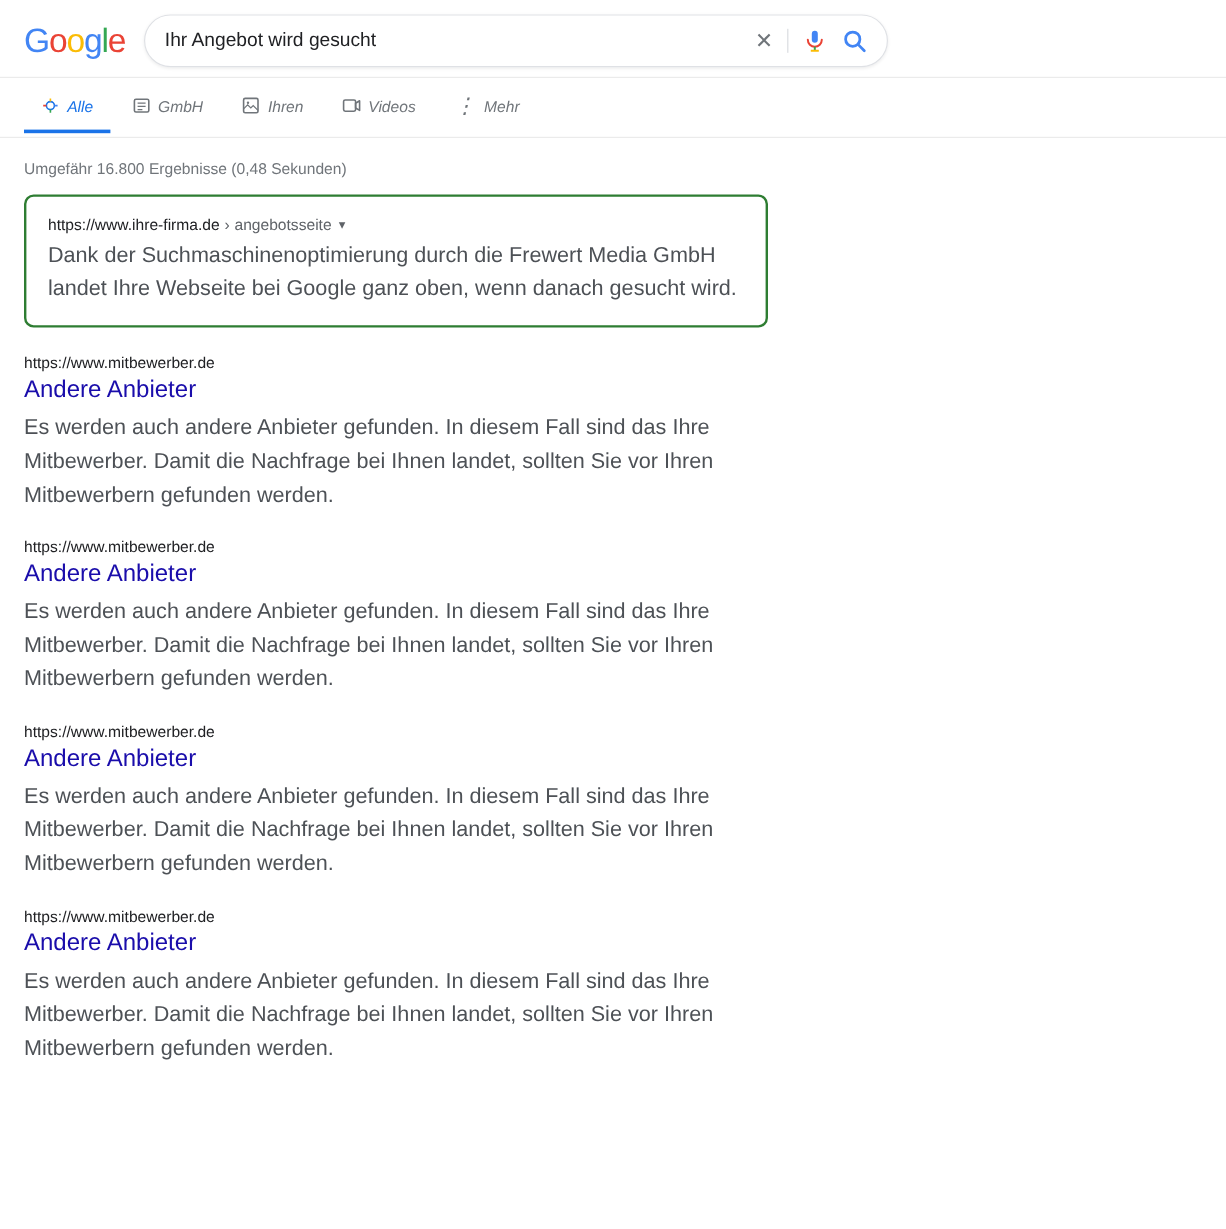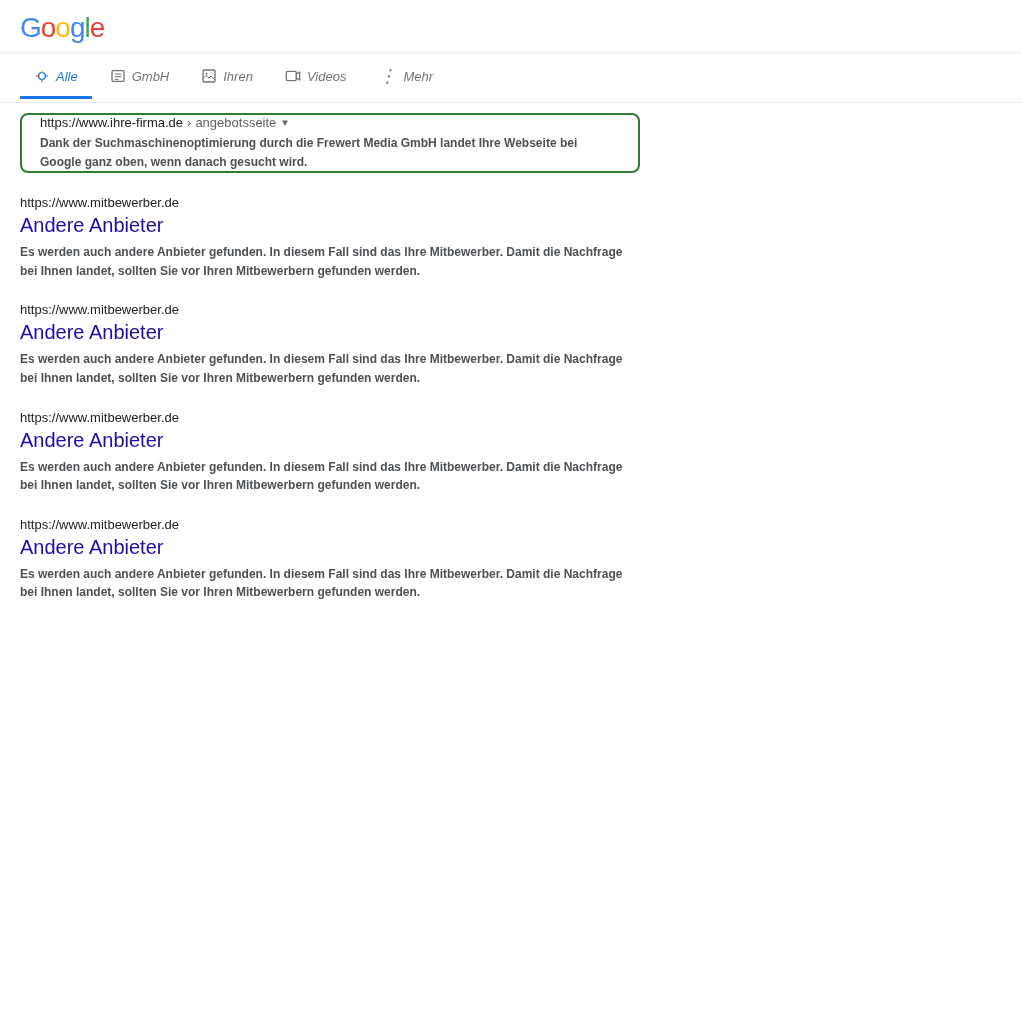--- a/index.html
+++ b/index.html
@@ -118,21 +118,21 @@
     .results-count {
       font-size: 13px;
       color: #70757a;
       padding: 8px 0 14px 0;
     }
 
     
     .featured-result {
       border: 2px solid #2e7d32;
       border-radius: 8px;
-      padding: 0 18px;
+      padding: 16px 18px;
       margin-bottom: 22px;
     }
 
     .result-url {
       font-size: 13px;
       color: #202124;
       display: flex;
       align-items: center;
       gap: 4px;
       margin-bottom: 4px;
@@ -149,24 +149,23 @@
       font-size: 20px;
       color: #1a0dab;
       font-weight: 400;
       margin-bottom: 6px;
       cursor: pointer;
       text-decoration: none;
       display: block;
     }
 
     .result-desc {
-      font-size: 12px;
+      font-size: 18px;
       color: #4d5156;
       line-height: 1.55;
-      font-weight: bold;
     }
 
     
     .result-item {
       margin-bottom: 22px;
     }
 
     
     .more-icon {
       font-size: 18px;
@@ -185,20 +184,45 @@
 
   <div class="google-logo">
     <span class="g-blue">G</span>
       <span class="g-red">o</span>
       <span class="g-yellow">o</span>
       <span class="g-blue">g</span>
       <span class="g-green">l</span>
       <span class="g-red">e</span>
   </div>
 
+  <div class="search-bar">
+    <input type="text" class="search-input" value="Ihr Angebot wird gesucht" style="">
+    <div class="search-icons">
+      <button class="icon-btn">
+        <span class="x-icon">✕</span>
+      </button>
+      <div class="divider-v"></div>
+
+      <button class="icon-btn">
+        <svg class="mic-svg" viewBox="0 0 24 24" xmlns="http://www.w3.org/2000/svg">
+          <rect x="9" y="2" width="6" height="12" rx="3" fill="#4285F4"></rect>
+          <path d="M5 11a7 7 0 0 0 14 0" stroke="#EA4335" stroke-width="2" fill="none" stroke-linecap="round"></path>
+          <line x1="12" y1="18" x2="12" y2="22" stroke="#34A853" stroke-width="2"></line>
+          <line x1="8" y1="22" x2="16" y2="22" stroke="#FBBC05" stroke-width="2"></line>
+        </svg>
+      </button>
+
+      <button class="search-icon-btn">
+        <svg class="search-blue-svg" viewBox="0 0 24 24" fill="none" xmlns="http://www.w3.org/2000/svg">
+          <circle cx="10.5" cy="10.5" r="6.5" stroke="#4285F4" stroke-width="2.5"></circle>
+          <line x1="15.5" y1="15.5" x2="21" y2="21" stroke="#4285F4" stroke-width="2.5" stroke-linecap="round"></line>
+        </svg>
+      </button>
+    </div>
+  </div>
 </div>
 
 <div class="nav-tabs">
 
   <div class="nav-tab active">
     <svg width="16" height="16" viewBox="0 0 24 24">
       <circle cx="12" cy="12" r="9" stroke="none" fill="none"></circle>
       <circle cx="12" cy="12" r="5" fill="none" stroke="#1a73e8" stroke-width="2"></circle>
       <line x1="3" y1="12" x2="7" y2="12" stroke="#EA4335" stroke-width="2"></line>
       <line x1="17" y1="12" x2="21" y2="12" stroke="#4285F4" stroke-width="2"></line>
@@ -237,20 +261,21 @@
 
 
   <div class="nav-tab">
     <span class="more-icon">⋮</span>
     <span>Mehr</span>
   </div>
 </div>
 
 <div class="results-area">
 
+  <div class="results-count">Umgefähr 16.800 Ergebnisse (0,48 Sekunden)</div>
 
   <div class="featured-result">
     <div class="result-url">
       <span class="domain">https://www.ihre-firma.de</span>
       <span class="path">›</span>
       <span class="path">angebotsseite</span>
       <span class="dropdown-arrow">▾</span>
     </div>
     <div class="result-desc">Dank der Suchmaschinenoptimierung durch die Frewert Media GmbH landet Ihre Webseite bei Google ganz oben, wenn danach gesucht wird.</div>
   </div>

